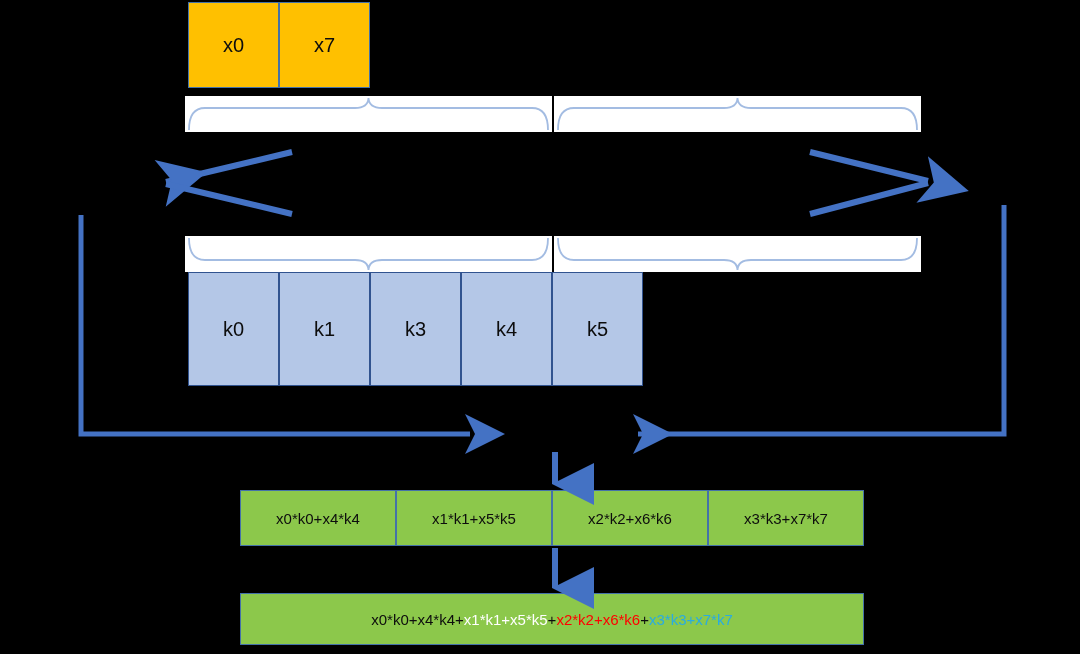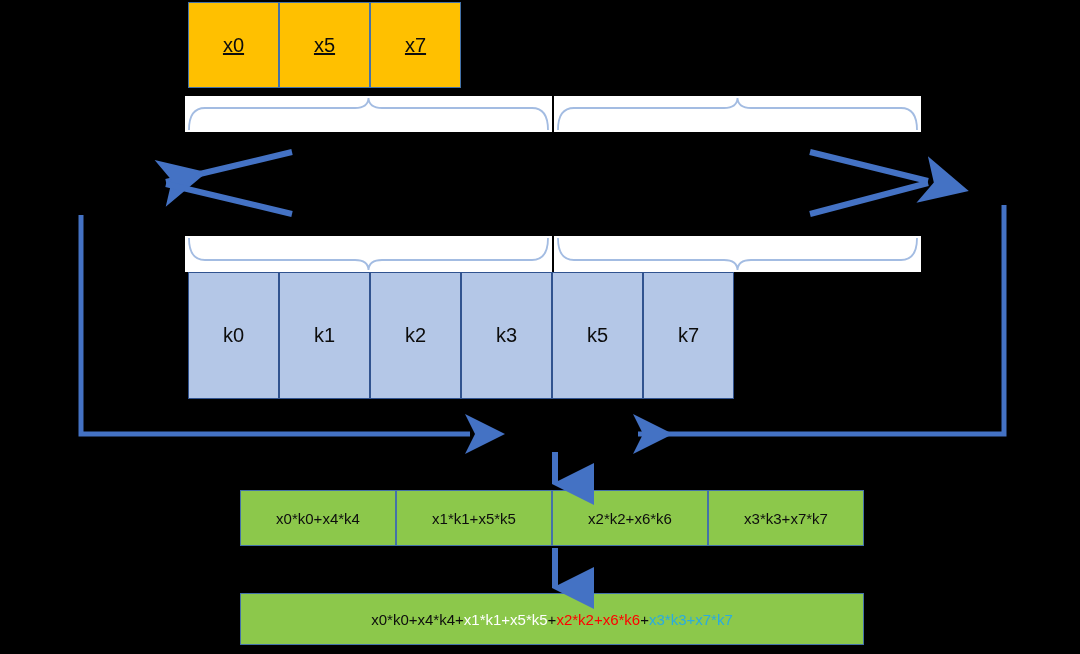--- a/index.html
+++ b/index.html
@@ -32,28 +32,27 @@
   }
 
   
   .row-x { left: 188px; top: 2px; width: 728px; height: 86px; }
   .row-x .cell {
     width: 91px;
     height: 86px;
     background: #FFC000;
     border: 1px solid #4472A8;
     font-size: 20px;
-    text-decoration: underline;
   }
 
   
   .row-k { left: 188px; top: 272px; width: 728px; height: 98px; }
   .row-k .cell {
     width: 91px;
-    height: 127px;
+    height: 114px;
     background: #B4C7E7;
     border: 1px solid #31538F;
     font-size: 20px;
   }
 
   
   .row-g { left: 240px; top: 490px; width: 624px; height: 56px; }
   .row-g .cell {
     width: 156px;
     height: 56px;
@@ -96,21 +95,20 @@
     pointer-events: none;
   }
 </style>
 </head>
 <body>
 
 <div id="stage">
 
   <div class="row row-x">
     <div class="cell">x0</div>
-    <div class="cell">x5</div>
     <div class="cell">x7</div>
   </div>
 
   <div class="brace-strip" style="left:185px; top:96px; width:367px; height:36px;">
     <svg width="367" height="36" viewBox="0 0 367 36">
       <path d="M4 34 Q4 12 20 12 L170 12 Q183 12 183.5 2 Q184 12 197 12 L347 12 Q363 12 363 34" fill="none" stroke="#A3BCE2" stroke-width="1.8"></path>
     </svg>
   </div>
   <div class="brace-strip" style="left:554px; top:96px; width:367px; height:36px;">
     <svg width="367" height="36" viewBox="0 0 367 36">
@@ -125,24 +123,23 @@
   </div>
   <div class="brace-strip" style="left:554px; top:236px; width:367px; height:36px;">
     <svg width="367" height="36" viewBox="0 0 367 36">
       <path d="M4 2 Q4 24 20 24 L170 24 Q183 24 183.5 34 Q184 24 197 24 L347 24 Q363 24 363 2" fill="none" stroke="#A3BCE2" stroke-width="1.8"></path>
     </svg>
   </div>
 
   <div class="row row-k">
     <div class="cell">k0</div>
     <div class="cell">k1</div>
-    <div class="cell">k2</div>
     <div class="cell">k3</div>
+    <div class="cell">k4</div>
     <div class="cell">k5</div>
-    <div class="cell">k7</div>
   </div>
 
   <div class="row row-g">
     <div class="cell">x0*k0+x4*k4</div>
     <div class="cell">x1*k1+x5*k5</div>
     <div class="cell">x2*k2+x6*k6</div>
     <div class="cell">x3*k3+x7*k7</div>
   </div>
 
   <div class="row-final">

